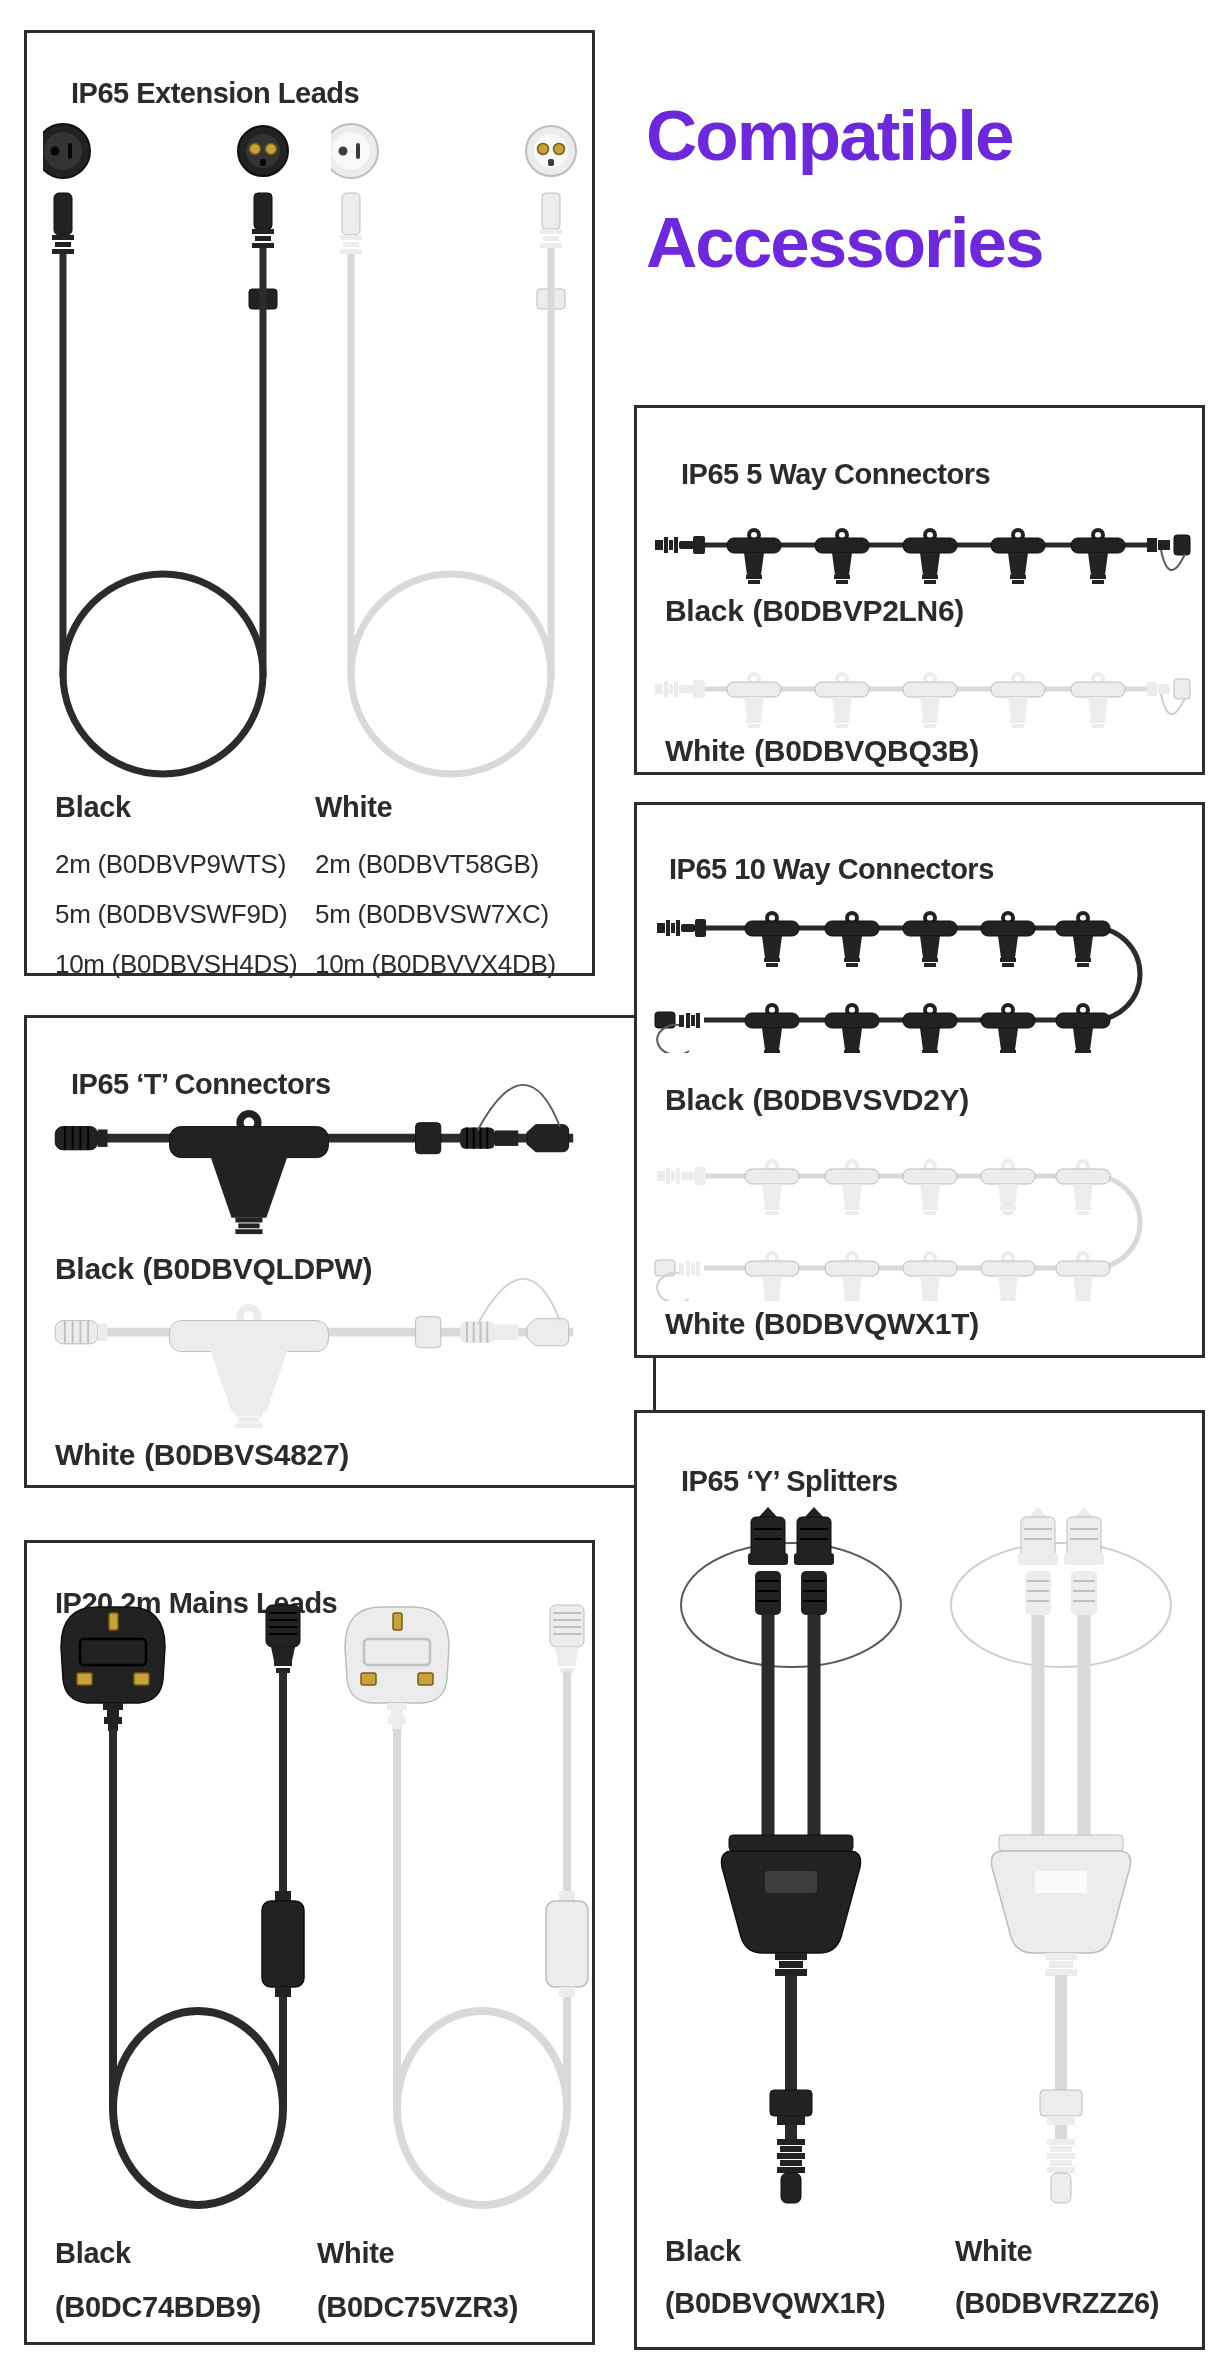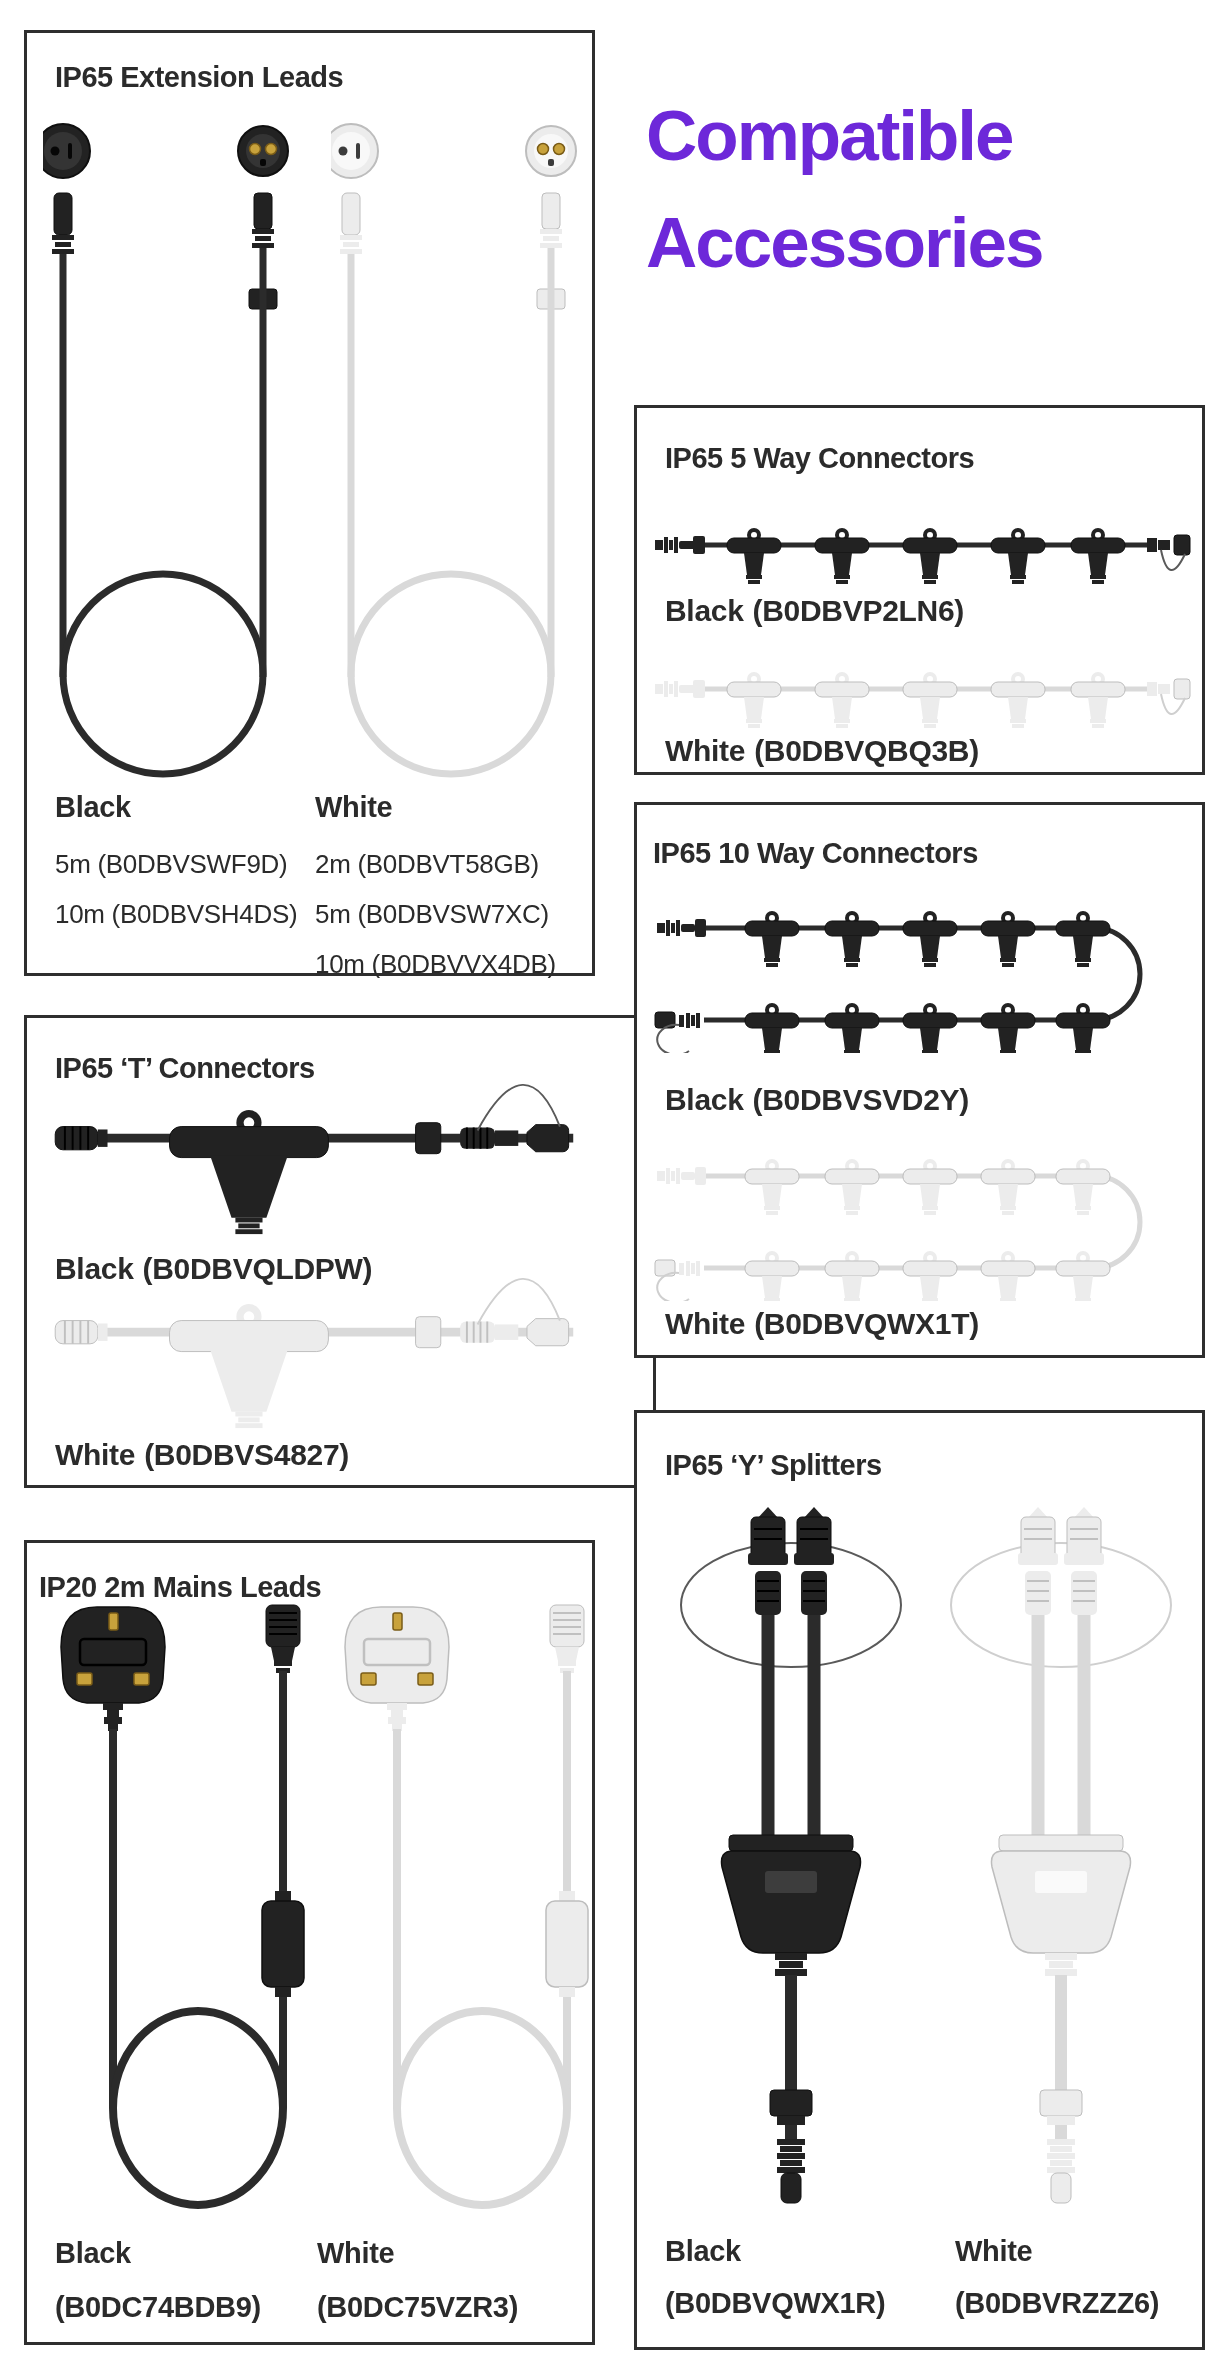--- a/index.html
+++ b/index.html
@@ -4,21 +4,21 @@
 <style>
   html,body{margin:0;padding:0;background:#ffffff;}
   #canvas{
     position:relative;width:1218px;height:2362px;background:#ffffff;overflow:hidden;
     font-family:"Liberation Sans", sans-serif;color:#2b2b2b;
   }
   .panel{
     position:absolute;border:3px solid #2e2e2e;background:#ffffff;box-sizing:border-box;
   }
   .panel h2{
-    position:absolute;margin:0;font-size:29px;font-weight:700;letter-spacing:-0.5px;color:#2b2b2b;white-space:nowrap;text-align:center;
+    position:absolute;margin:16px;font-size:29px;font-weight:700;letter-spacing:-0.5px;color:#2b2b2b;white-space:nowrap;text-align:center;
   }
   .bigtitle{
     position:absolute;left:646px;top:82px;width:566px;
     font-size:71px;line-height:107px;font-weight:700;letter-spacing:-2px;color:#6d28d9;
   }
   .lbl{position:absolute;font-size:29px;font-weight:700;letter-spacing:-0.3px;white-space:nowrap;}
   .codeline{position:absolute;font-size:30px;white-space:nowrap;letter-spacing:-0.3px;}
   .codeline .b{font-weight:700;margin-right:9px;}
   .codeline .c{font-weight:700;}
   .rows{position:absolute;font-size:26px;letter-spacing:-0.3px;}
@@ -224,20 +224,21 @@
     <h2 style="left:28px;top:28px">IP65 Extension Leads</h2>
     <svg class="prod variant-black" style="left:16px;top:88px" width="260" height="660">
         <use href="#sym-ext-lead"></use>
       </svg>
     <svg class="prod variant-white" style="left:304px;top:88px" width="260" height="660">
         <use href="#sym-ext-lead"></use>
       </svg>
     <div class="lbl" style="left:28px;top:758px">Black</div>
     <div class="lbl" style="left:288px;top:758px">White</div>
     <div class="rows" style="left:28px;top:806px">
+      <div class="row">2m (B0DBVP9WTS)</div>
       <div class="row">5m (B0DBVSWF9D)</div>
       <div class="row">10m (B0DBVSH4DS)</div>
     </div>
     <div class="rows" style="left:288px;top:806px">
       <div class="row">2m (B0DBVT58GB)</div>
       <div class="row">5m (B0DBVSW7XC)</div>
       <div class="row">10m (B0DBVVX4DB)</div>
     </div>
   </div>
 

